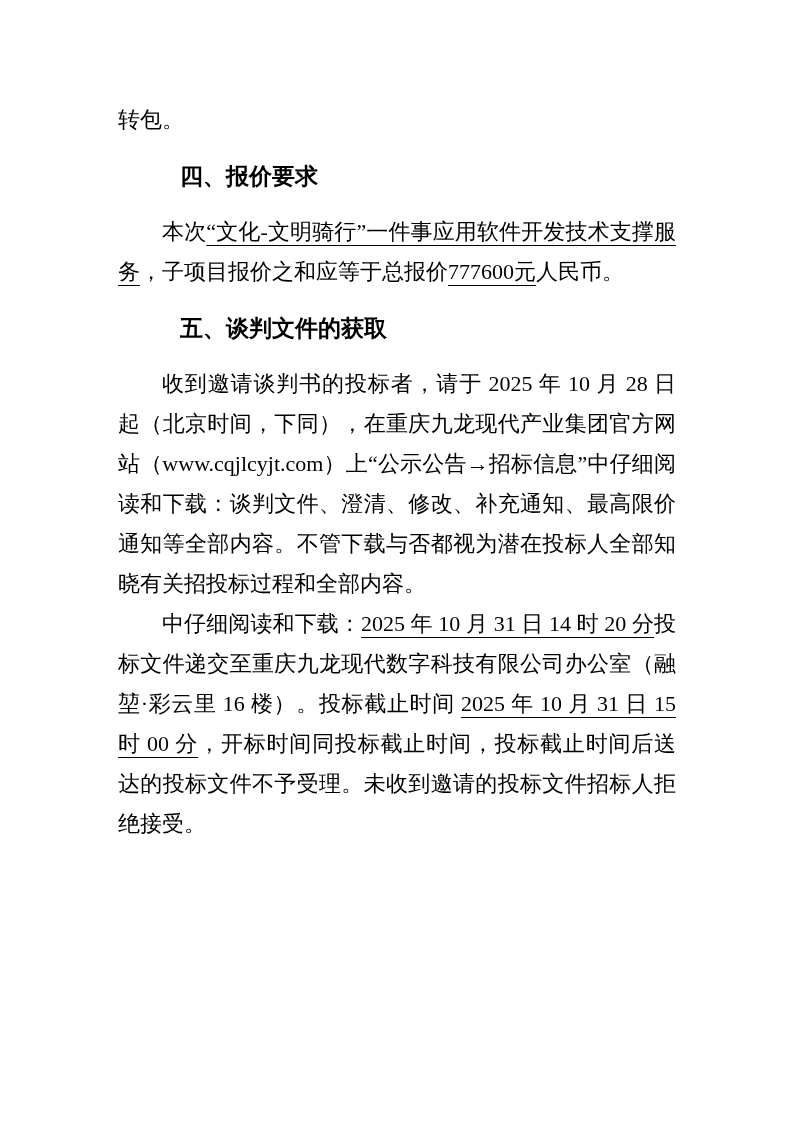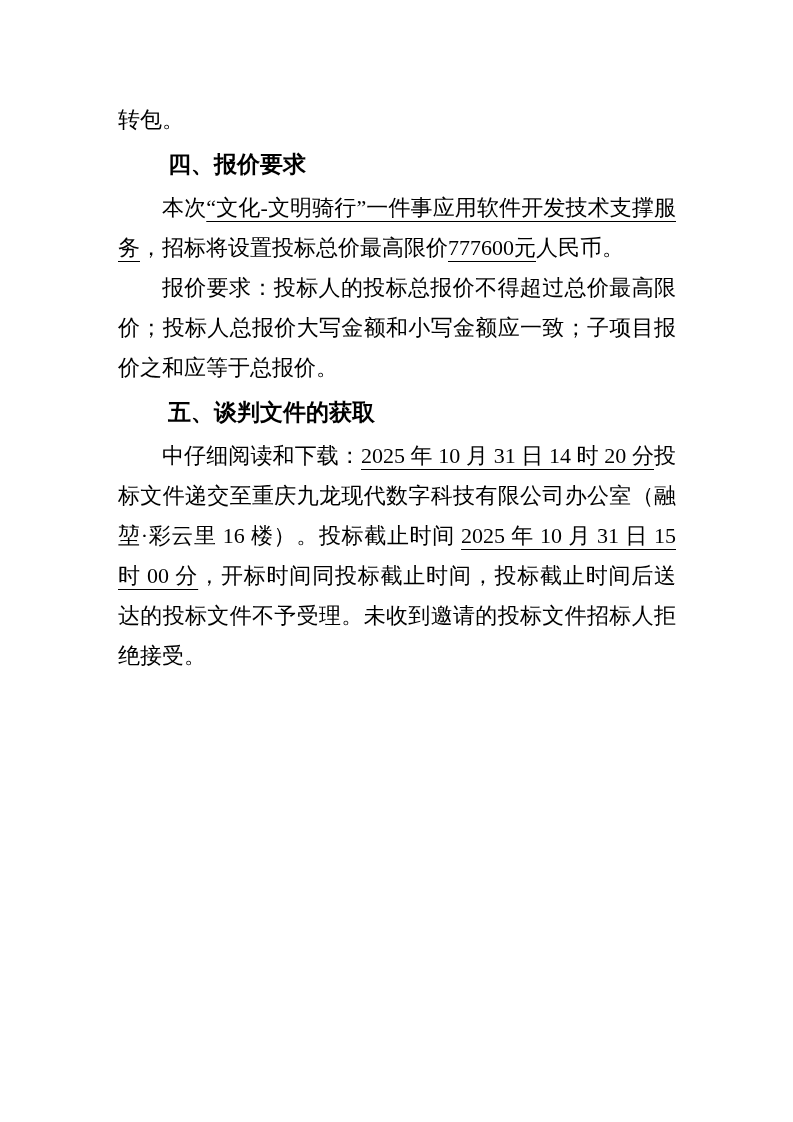--- a/index.html
+++ b/index.html
@@ -28,21 +28,21 @@
   }
   p.para {
     margin: 0;
     padding: 0;
     text-indent: 2em;
   }
   p.para.cont {
     text-indent: 0;
   }
   h2.heading {
-    margin: 4px;
+    margin: 16px;
     padding: 0;
     font-family: "DejaVu Sans", "Liberation Sans", sans-serif;
     font-weight: bold;
     font-size: 23px;
     line-height: 40px;
     text-indent: 2em;
     text-align: left;
   }
   h2.heading.last {
     margin-top: 5px;
@@ -56,26 +56,26 @@
 </head>
 <body>
 
 <div class="page">
   <div class="content">
 
     <p class="para cont">转包。</p>
 
     <h2 class="heading">四、报价要求</h2>
 
-    <p class="para"><span>本次</span><span class="u">“文化-文明骑行”一件事应用软件开发技术支撑服务</span><span>，招标将设置投标总价最高限价</span><span class="u">777600元</span><span>人民币。</span></p>
+    <p class="para"><span>本次</span><span class="u">“文化-文明骑行”一件事应用软件开发技术支撑服务</span><span>，子项目报价之和应等于总报价</span><span class="u">777600元</span><span>人民币。</span></p>
 
-    <p class="para"><span>报价要求：投标人的投标总报价不得超过总价最高限价；投标人总报价大写金额和小写金额应一致；子项目报价之和应等于总报价。</span></p>
 
     <h2 class="heading">五、谈判文件的获取</h2>
 
+    <p class="para"><span>收到邀请谈判书的投标者，请于 2025 年 10 月 28 日起（北京时间，下同），在重庆九龙现代产业集团官方网站（www.cqjlcyjt.com）上“公示公告→招标信息”中仔细阅读和下载：谈判文件、澄清、修改、补充通知、最高限价通知等全部内容。不管下载与否都视为潜在投标人全部知晓有关招投标过程和全部内容。</span></p>
 
 
     <p class="para"><span>中仔细阅读和下载：</span><span class="u">2025 年 10 月 31 日 14 时 20 分</span><span>投标文件递交至重庆九龙现代数字科技有限公司办公室（融堃·彩云里 16 楼）。投标截止时间 </span><span class="u">2025 年 10 月 31 日 15 时 00 分</span><span>，开标时间同投标截止时间，投标截止时间后送达的投标文件不予受理。未收到邀请的投标文件招标人拒绝接受。</span></p>
 
 
 
   </div>
 </div>
 
 </body></html>

